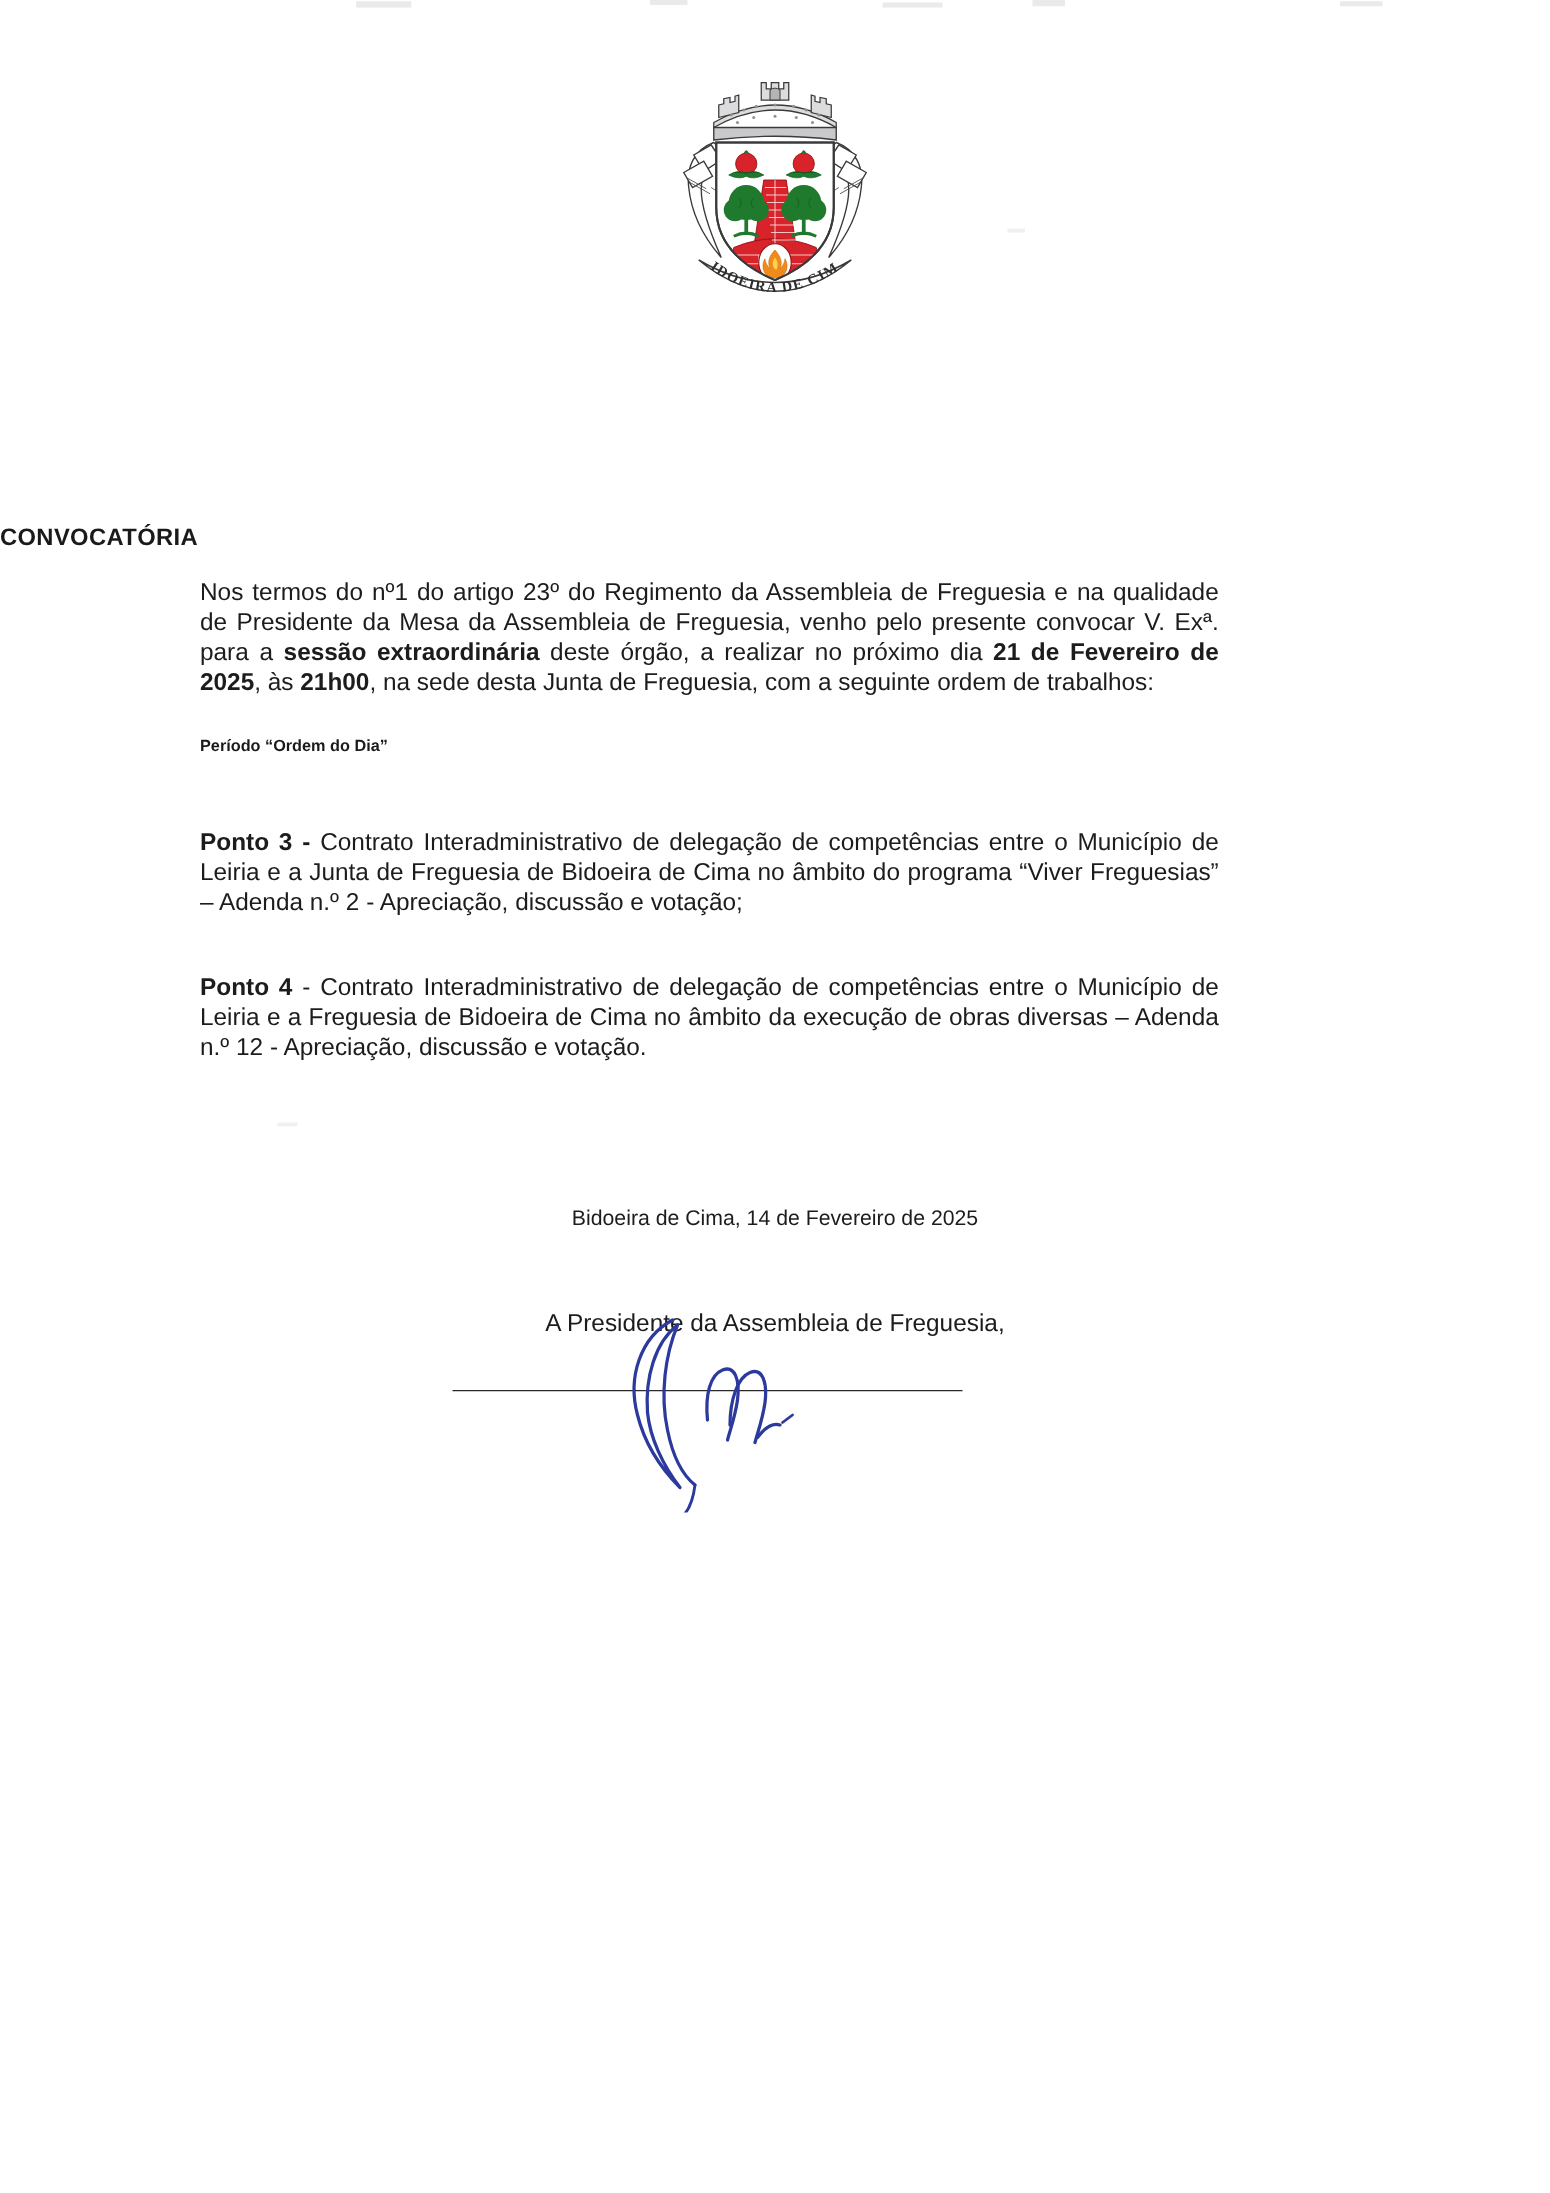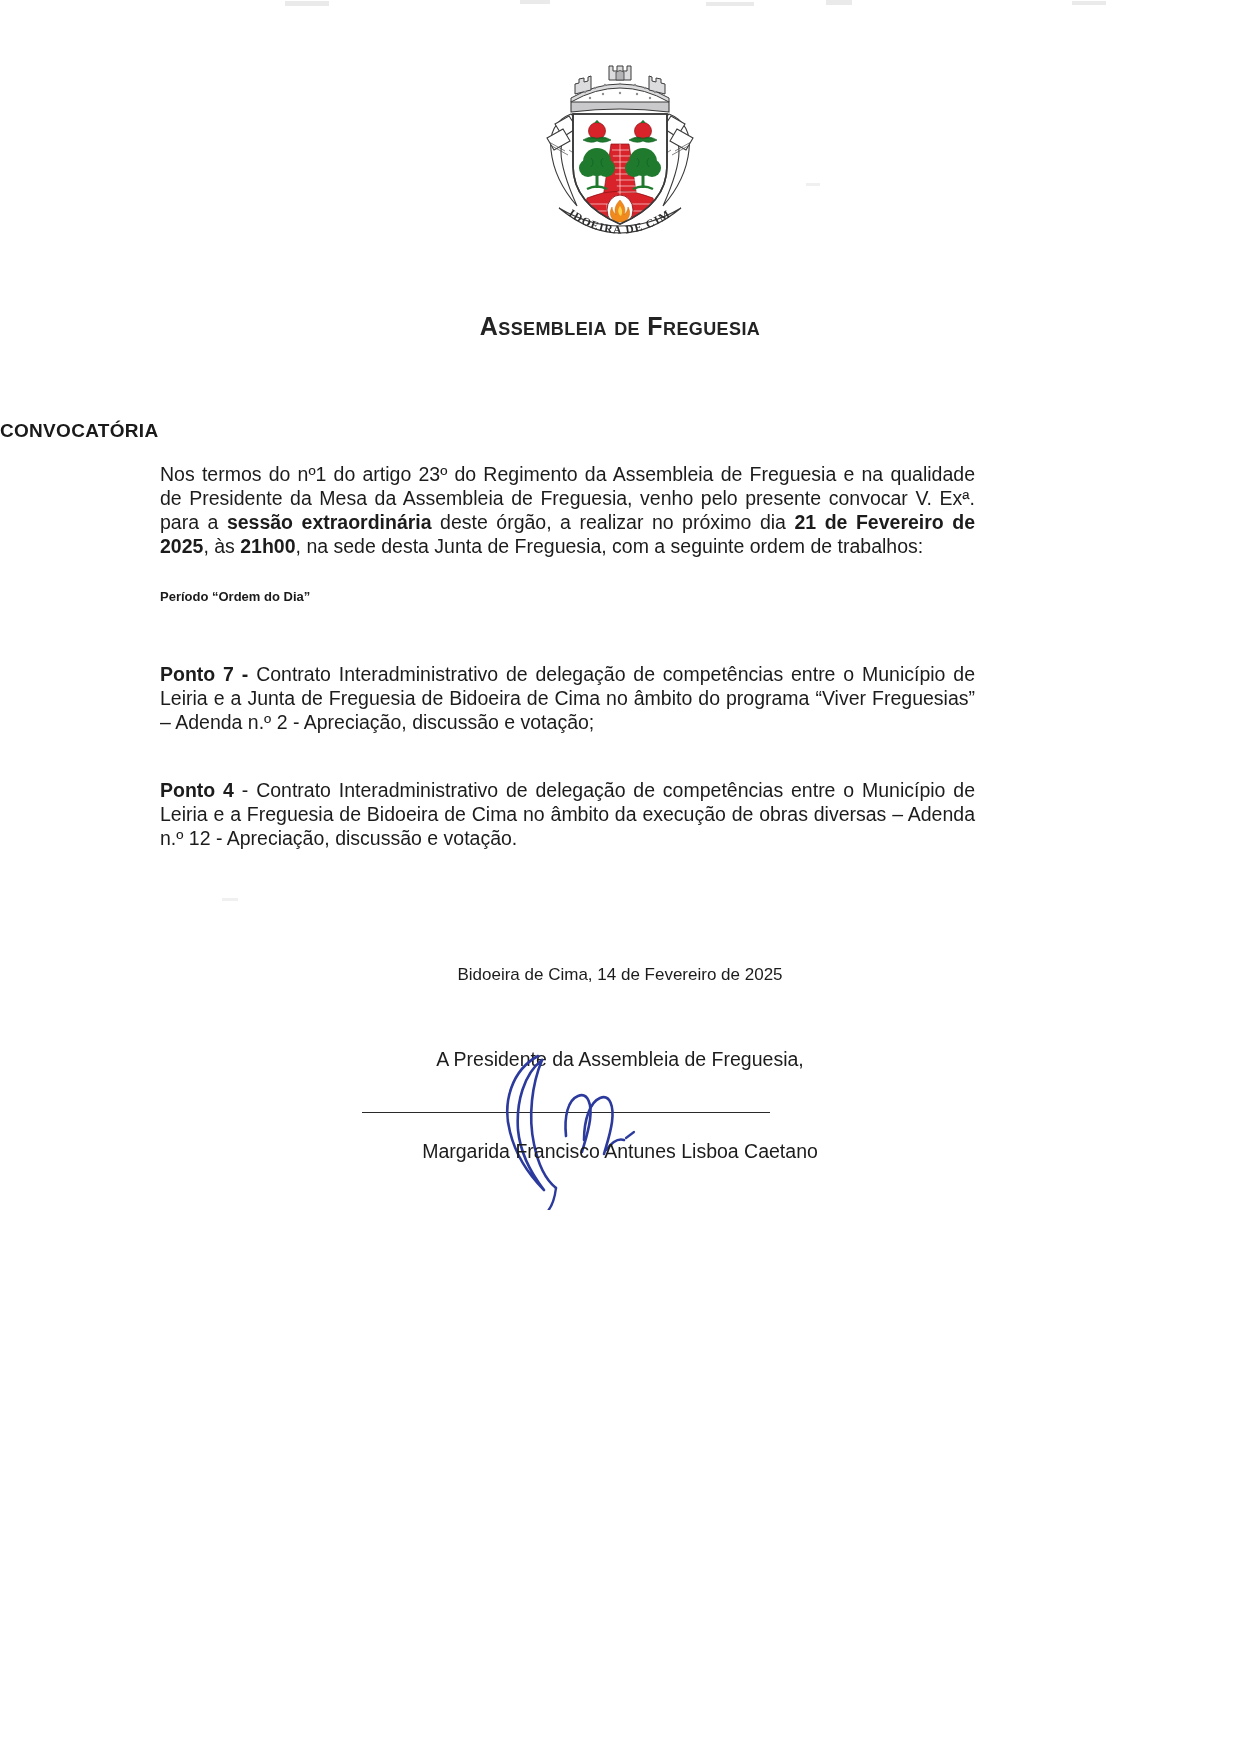--- a/index.html
+++ b/index.html
@@ -291,32 +291,31 @@
       <path d="M48 56 L142 56 L142 108 Q142 146 95 166 Q48 146 48 108 Z" fill="none" stroke="#3a3a3a" stroke-width="1.6"></path>
 
       <path d="M34 150 Q95 200 156 150 Q95 186 34 150 Z" fill="#ffffff" stroke="#3a3a3a" stroke-width="1.2"></path>
       <path id="bannerArc" d="M40 155 Q95 196 150 155" fill="none" stroke="none"></path>
       <text font-family="'Liberation Serif', serif" font-size="11.5" font-weight="bold" letter-spacing="1.2" fill="#2e2e2e">
         <textPath href="#bannerArc" startOffset="50%" text-anchor="middle">BIDOEIRA DE CIMA</textPath>
       </text>
     </svg>
   </div>
 
-  <div class="doc-title">Assembleia de Freguesia</div>
 
   <div class="sub-title">CONVOCATÓRIA</div>
 
   <div class="body-block" style="top:462px;">
     <p class="para"><span>Nos termos do nº1 do artigo 23º do Regimento da Assembleia de Freguesia e na qualidade de Presidente da Mesa da Assembleia de Freguesia, venho pelo presente convocar V. Exª. para a </span><b>sessão extraordinária</b><span> deste órgão, a realizar no próximo dia </span><b>21 de Fevereiro de 2025</b><span>, às </span><b>21h00</b><span>, na sede desta Junta de Freguesia, com a seguinte ordem de trabalhos:</span></p>
   </div>
 
   <div id="period-head">Período “Ordem do Dia”</div>
 
   <div id="ponto1-block">
-    <p class="para"><b>Ponto 7</b><b> - </b><span>Contrato Interadministrativo de delegação de competências entre o Município de Leiria e a Junta de Freguesia de Bidoeira de Cima no âmbito do programa “Viver Freguesias” – Adenda n.º 2 - Apreciação, discussão e votação;</span></p>
+    <p class="para"><b>Ponto 3</b><b> - </b><span>Contrato Interadministrativo de delegação de competências entre o Município de Leiria e a Junta de Freguesia de Bidoeira de Cima no âmbito do programa “Viver Freguesias” – Adenda n.º 2 - Apreciação, discussão e votação;</span></p>
   </div>
 
   <div id="ponto2-block">
     <p class="para"><b>Ponto 4</b><span> - </span><span>Contrato Interadministrativo de delegação de competências entre o Município de Leiria e a Freguesia de Bidoeira de Cima no âmbito da execução de obras diversas – Adenda n.º 12 - Apreciação, discussão e votação.</span></p>
   </div>
 
   <div class="place-date">Bidoeira de Cima, 14 de Fevereiro de 2025</div>
 
   <div class="sign-role">A Presidente da Assembleia de Freguesia,</div>
 
@@ -335,15 +334,14 @@
                C130 96 126 106 124 114"></path>
 
       <path d="M126 110 C132 102 138 98 144 100"></path>
 
       <path d="M146 98 l8 -6" stroke-width="2.2"></path>
 
       <path d="M76 148 C74 164 68 176 56 178" stroke-width="2.3"></path>
     </g>
   </svg>
 
-  <div class="sign-name">Margarida Francisco Antunes Lisboa Caetano</div>
 
 </div>
 
 </body></html>

